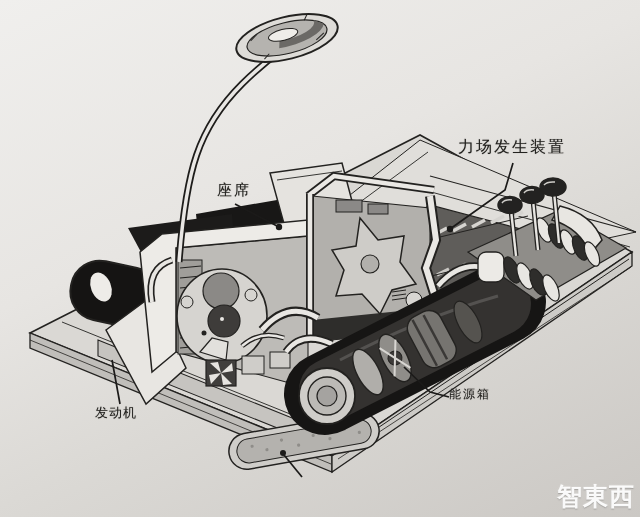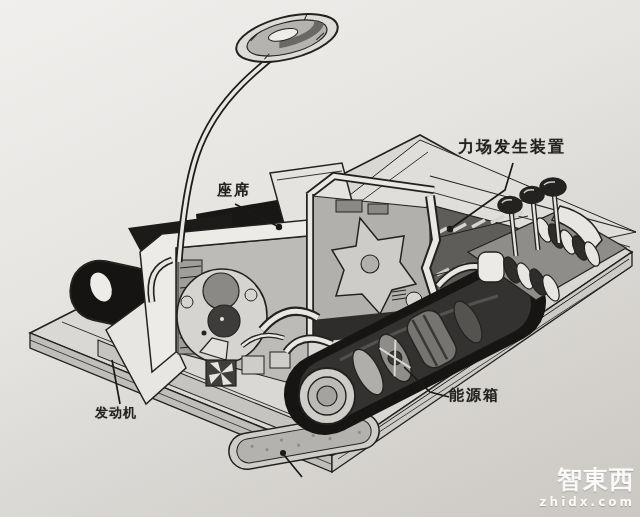--- a/index.html
+++ b/index.html
@@ -3,27 +3,27 @@
 <meta charset="utf-8">
 <style>
   html,body { margin:0; padding:0; }
   .stage {
     position:relative; width:640px; height:517px; overflow:hidden;
     background: linear-gradient(155deg,#f0efed 0%,#e7e5e2 38%,#dbd9d5 62%,#cbc8c4 100%);
     font-family:"DejaVu Sans", sans-serif;
   }
   .stage svg { position:absolute; left:0; top:0; }
   .cjk-label {
-    position:absolute; font-weight:700; color:#23221f; white-space:nowrap;
+    position:absolute; font-weight:400; color:#23221f; white-space:nowrap;
     letter-spacing:2px; text-shadow:0 0 1px rgba(35,34,31,.35);text-align:center;
   }
   .lbl-force  { left:458px; top:137px; font-size:16px; }
   .lbl-seat   { left:217px; top:181px; font-size:15px; }
   .lbl-engine { left:95px;  top:404px; font-size:13px; letter-spacing:1px; }
-  .lbl-energy { left:449px; top:386px; font-size:15px; }
+  .lbl-energy { left:449px; top:386px; font-size:12px; }
   .lbl-caption{ left:253px; top:478px; font-size:15.5px; letter-spacing:1px; }
   .wm { position:absolute; right:5px; bottom:8px; width:110px; text-align:right;
         color:rgba(255,255,255,.93); }
   .wm .logo { font-size:25px; font-weight:700; letter-spacing:1px; line-height:1;
         text-shadow:0 1px 1px rgba(125,123,120,.55), 0 0 2px rgba(255,255,255,.4); }
   .wm .site { font-size:12px; letter-spacing:3px; margin-top:3px; font-weight:600;
         text-shadow:0 1px 1px rgba(125,123,120,.5); }
 </style>
 </head>
 <body>
@@ -302,16 +302,15 @@
   </g>
 </svg>
 
   <div class="cjk-label lbl-force">力场发生装置</div>
   <div class="cjk-label lbl-seat">座席</div>
   <div class="cjk-label lbl-engine">发动机</div>
   <div class="cjk-label lbl-energy">能源箱</div>
 
   <div class="wm">
     <div class="logo">智東西</div>
-    <div class="site">zhidx.com</div>
   </div>
 
 </div>
 
 </body></html>

